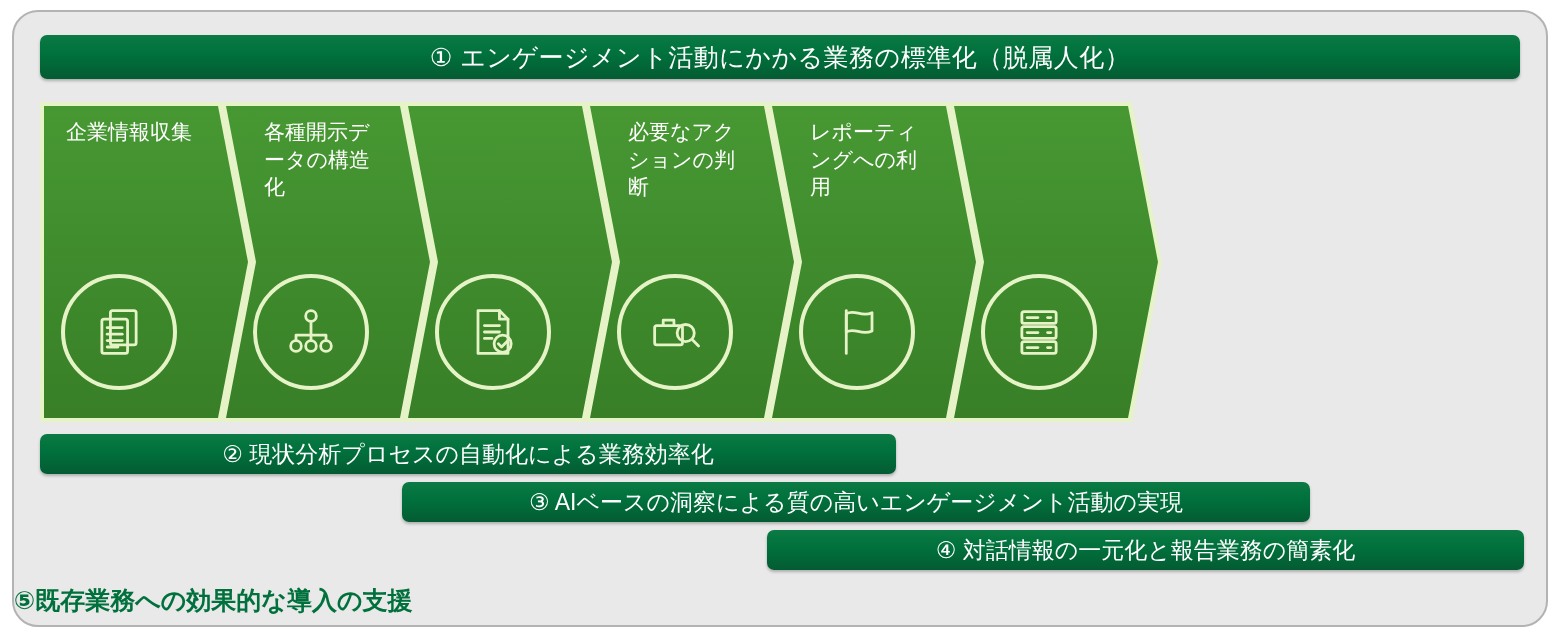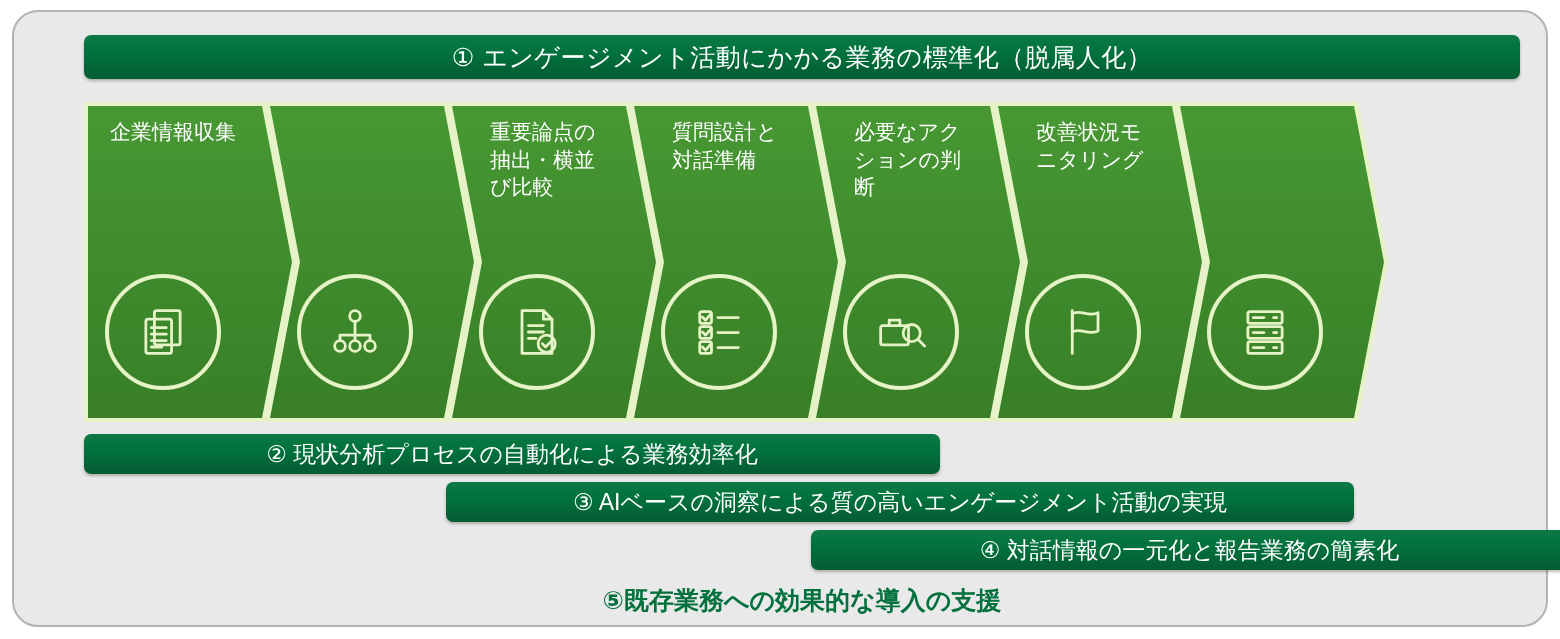--- a/index.html
+++ b/index.html
@@ -11,21 +11,20 @@
     --frame-bg:#e9e9e9;
     --frame-border:#b3b3b3;
   }
   *{box-sizing:border-box;margin:0;padding:0;}
   html,body{width:1560px;height:639px;background:#ffffff;font-family:"Liberation Sans","DejaVu Sans",sans-serif;overflow:hidden;}
   .frame{
     position:absolute;left:12px;top:10px;width:1536px;height:617px;
     background:var(--frame-bg);
     border:2px solid var(--frame-border);
     border-radius:26px;
-    padding-left:44px;
   }
   .banner{
     background:linear-gradient(180deg,#0b7a45,var(--banner-green) 45%,var(--banner-green-2));
     color:#ffffff;
     border-radius:7px;
     display:flex;align-items:center;justify-content:center;
     box-shadow:0 2px 3px rgba(0,0,0,.25);
   }
   .banner-top{
     margin:23px 26px 0 26px;height:44px;font-size:25px;letter-spacing:.5px;
@@ -54,21 +53,21 @@
     margin-top:auto;margin-bottom:32px;align-self:center;
     display:flex;align-items:center;justify-content:center;
     transform:translateX(-10px);
   }
   .chev .icon-circle svg{width:60px;height:60px;stroke:var(--pale);stroke-width:2.6;fill:none;stroke-linecap:round;stroke-linejoin:round;}
   .sub-banner{height:40px;font-size:23px;}
   .banner-2{margin:12px 0 0 26px;width:856px;}
   .banner-3{margin:8px 16px 0 388px;width:908px;}
   .banner-4{margin:8px 0 0 753px;width:757px;text-align:center;}
   .footer-note{
-    margin-top:14px;text-align:center;
+    margin-top:14px;
     color:var(--banner-green);font-size:25px;font-weight:bold;
   }
 </style>
 </head>
 <body>
 
 <div class="frame">
 
   <div class="banner banner-top">
     <span>① エンゲージメント活動にかかる業務の標準化（脱属人化）</span>
@@ -91,72 +90,52 @@
             <line x1="17" y1="42" x2="27" y2="42"></line>
           </svg>
         </div>
       </div>
     </div>
 
     <div class="chev notched">
       <div class="bg"></div>
       <div class="fg"></div>
       <div class="content">
+        <span>各種開示データの構造化</span>
         <div class="icon-circle">
           <svg viewBox="0 0 56 56">
             <circle cx="28" cy="13" r="5"></circle>
             <line x1="28" y1="18" x2="28" y2="36"></line>
             <path d="M14 36 V31 H42 V36"></path>
             <circle cx="14" cy="41" r="5"></circle>
             <circle cx="28" cy="41" r="5"></circle>
             <circle cx="42" cy="41" r="5"></circle>
           </svg>
         </div>
       </div>
     </div>
 
     <div class="chev notched">
       <div class="bg"></div>
       <div class="fg"></div>
       <div class="content">
-        <span>重要論点の抽出・横並び比較</span>
         <div class="icon-circle">
           <svg viewBox="0 0 56 56">
             <path d="M14 8 h20 l8 8 v32 h-28 z"></path>
             <path d="M34 8 v8 h8"></path>
             <line x1="20" y1="22" x2="34" y2="22"></line>
             <line x1="20" y1="28" x2="34" y2="28"></line>
             <line x1="20" y1="34" x2="27" y2="34"></line>
             <circle cx="37" cy="39" r="8"></circle>
             <path d="M33 39 l3 3 l6 -6"></path>
           </svg>
         </div>
       </div>
     </div>
 
-    <div class="chev notched">
-      <div class="bg"></div>
-      <div class="fg"></div>
-      <div class="content">
-        <span>質問設計と対話準備</span>
-        <div class="icon-circle">
-          <svg viewBox="0 0 56 56">
-            <rect x="10" y="9" width="11" height="11" rx="2"></rect>
-            <path d="M12.5 14 l3 3 l5 -6"></path>
-            <line x1="27" y1="14.5" x2="46" y2="14.5"></line>
-            <rect x="10" y="23" width="11" height="11" rx="2"></rect>
-            <path d="M12.5 28 l3 3 l5 -6"></path>
-            <line x1="27" y1="28.5" x2="46" y2="28.5"></line>
-            <rect x="10" y="37" width="11" height="11" rx="2"></rect>
-            <path d="M12.5 42 l3 3 l5 -6"></path>
-            <line x1="27" y1="42.5" x2="46" y2="42.5"></line>
-          </svg>
-        </div>
-      </div>
-    </div>
 
 
     <div class="chev notched">
       <div class="bg"></div>
       <div class="fg"></div>
       <div class="content">
         <span>必要なアクションの判断</span>
         <div class="icon-circle">
           <svg viewBox="0 0 56 56">
             <rect x="9" y="22" width="26" height="18" rx="2"></rect>
@@ -165,21 +144,21 @@
             <line x1="44" y1="35" x2="50" y2="41"></line>
           </svg>
         </div>
       </div>
     </div>
 
     <div class="chev notched">
       <div class="bg"></div>
       <div class="fg"></div>
       <div class="content">
-        <span>改善状況モニタリング</span>
+        <span>レポーティングへの利用</span>
         <div class="icon-circle">
           <svg viewBox="0 0 56 56">
             <line x1="18" y1="8" x2="18" y2="48"></line>
             <path d="M18 11 C26 6 32 15 42 10 V27 C32 32 26 23 18 28 Z"></path>
           </svg>
         </div>
       </div>
     </div>
 
     <div class="chev notched">

